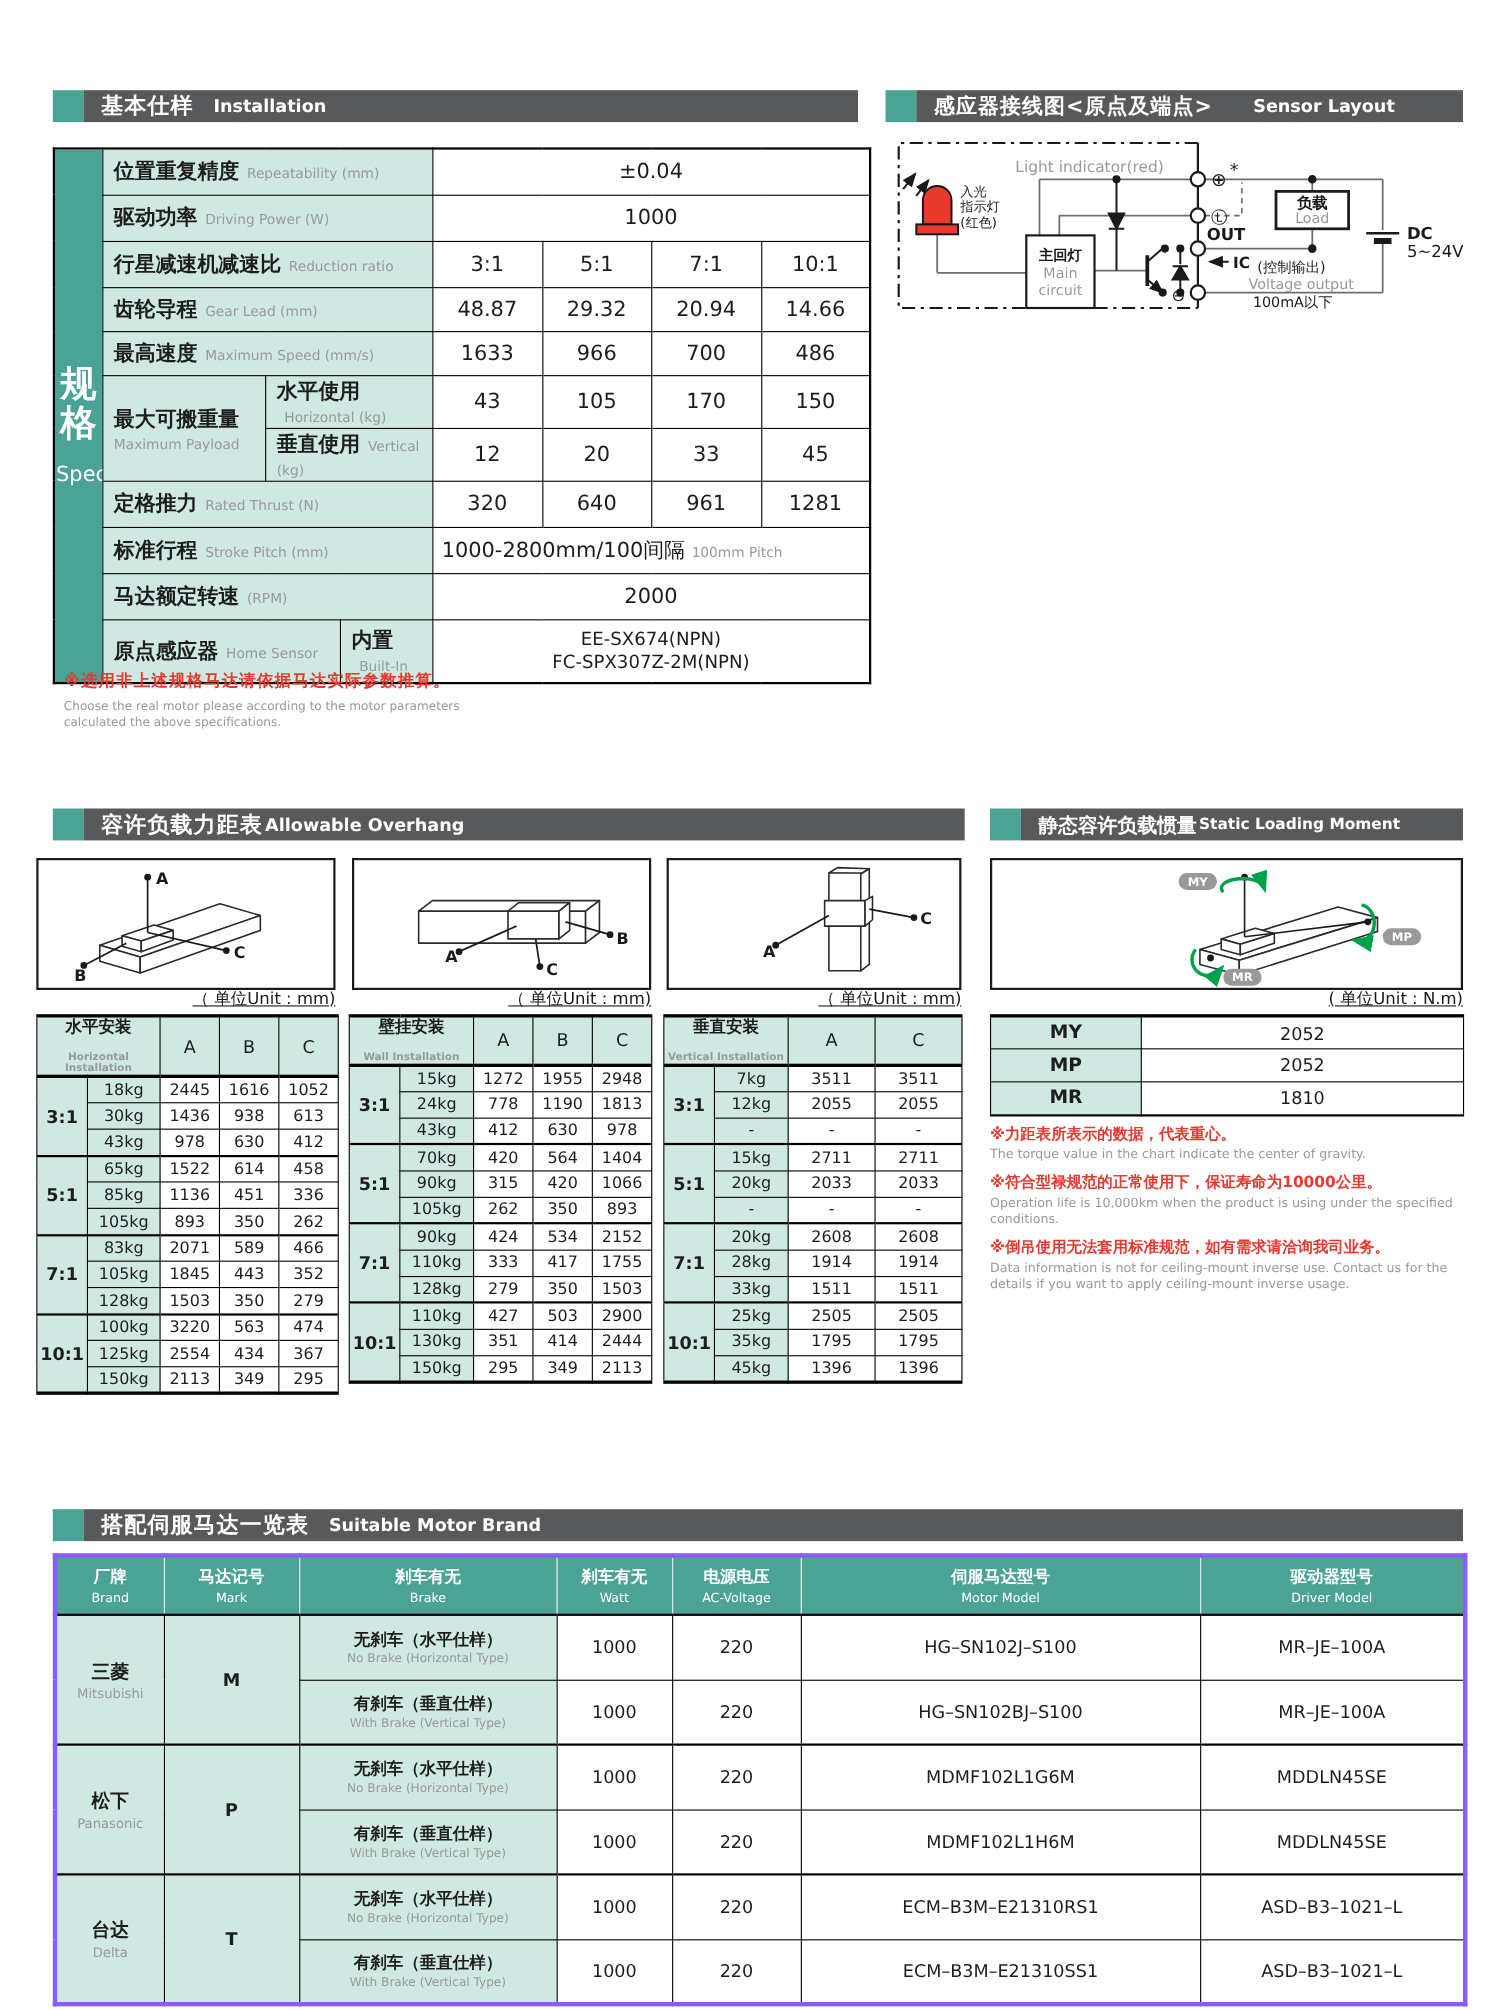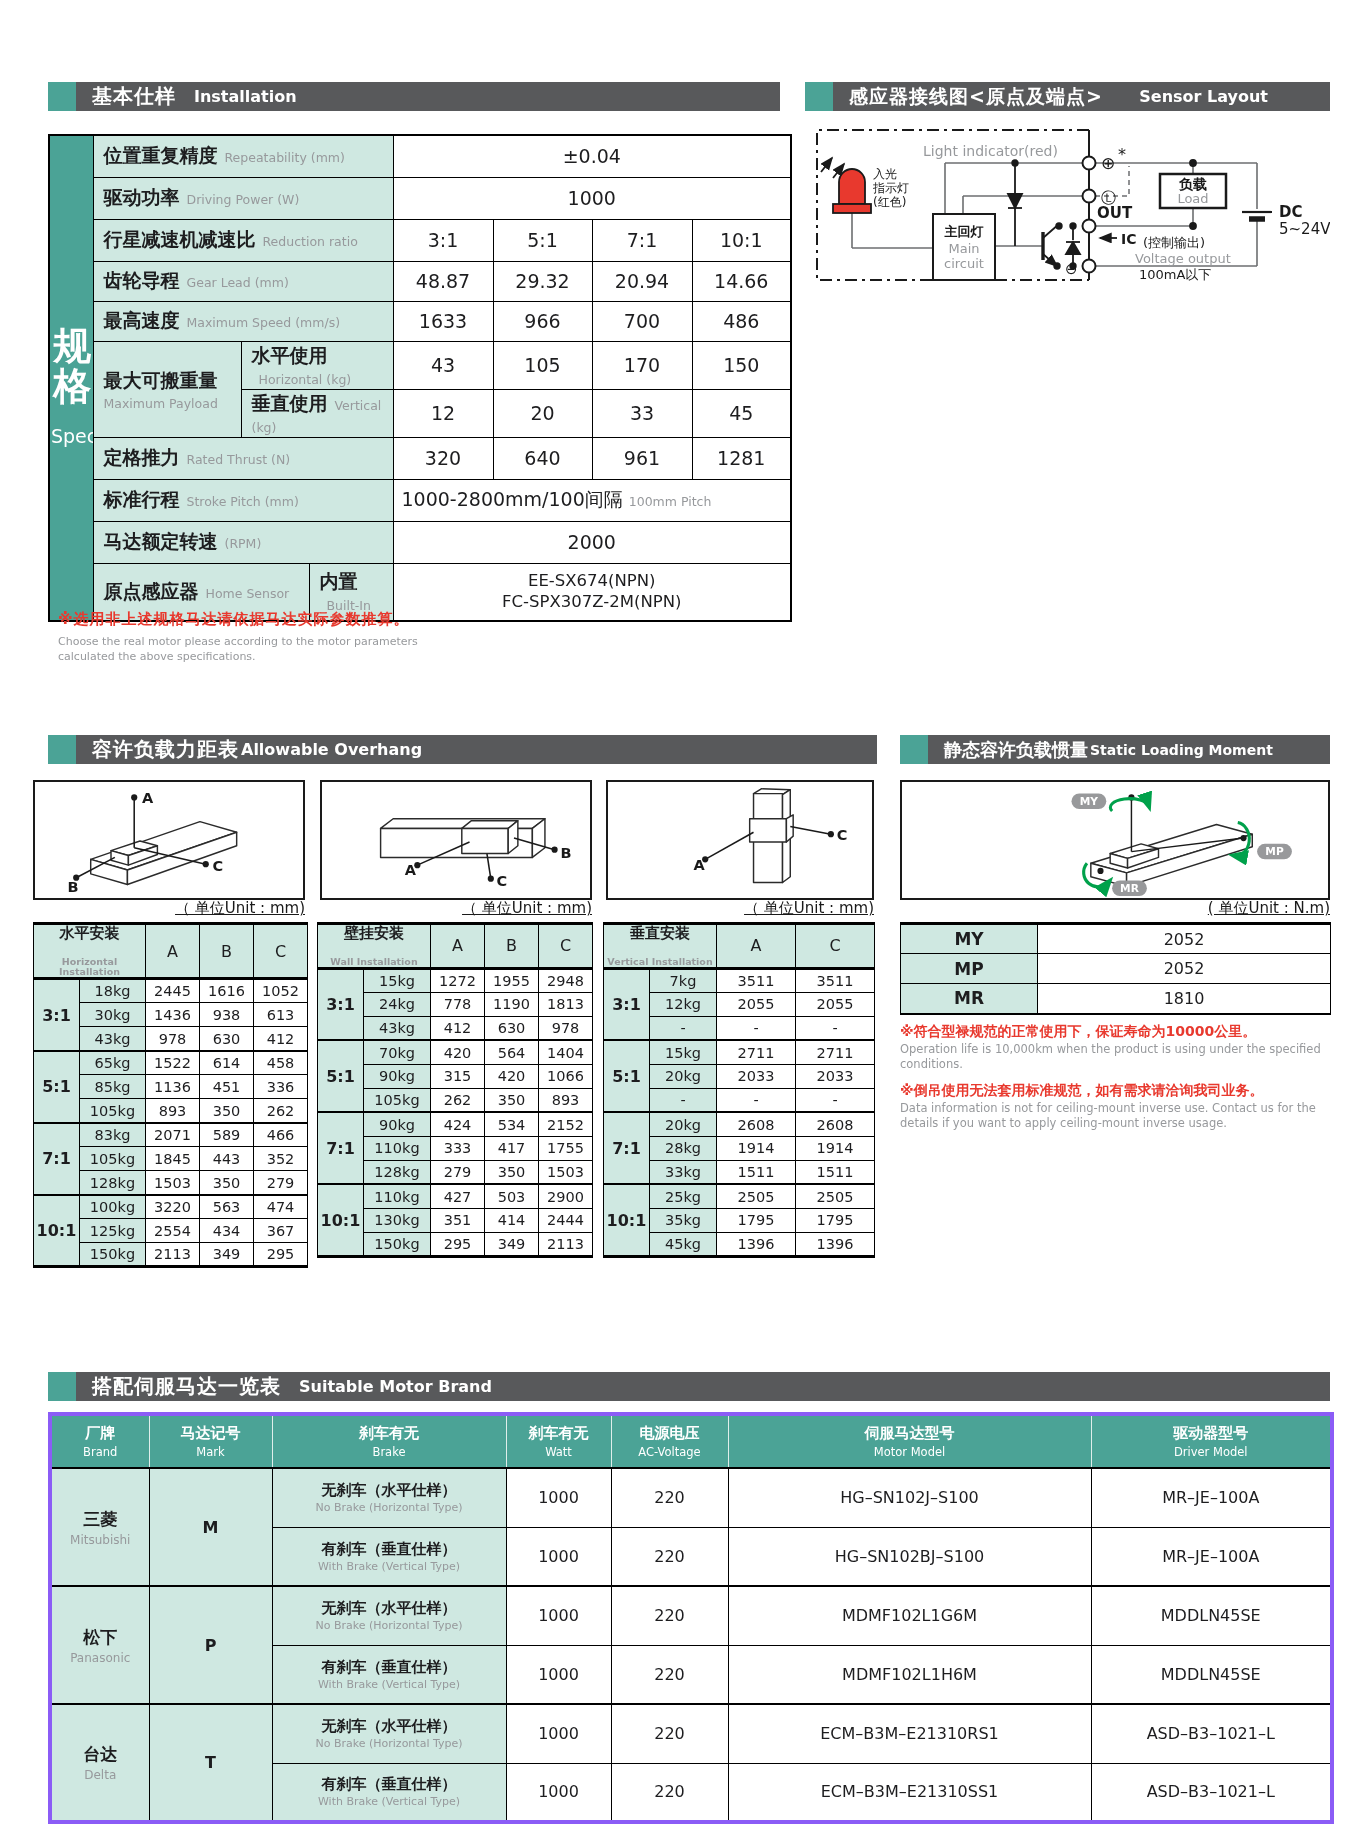--- a/index.html
+++ b/index.html
@@ -21,21 +21,21 @@
   .sec.tight .t-en{margin-left:2px;}
   .sec.small .t-zh{font-size:18px;letter-spacing:0;}
   .sec.small .t-en{font-size:14px;margin-left:2px;}
 
   
   table{border-collapse:collapse;table-layout:fixed;}
   .spec{position:absolute;left:48px;top:134px;width:742px;border:2px solid #000;}
   .spec td{border:1px solid #000;overflow:hidden;}
   .spec tr.h42 td{height:42px;} .spec tr.h40 td{height:40px;} .spec tr.h58 td{height:58px;}
   .spec .band{background:var(--teal);color:#fff;text-align:center;vertical-align:middle;}
-  .bandz{font-size:38px;font-weight:bold;line-height:1.05;word-break:break-all;width:36px;margin:18px auto;}
+  .bandz{font-size:33px;font-weight:bold;line-height:1.05;word-break:break-all;width:36px;margin:18px auto;}
   .bande{font-size:19px;margin-top:6px;}
   .spec .lab{background:var(--mint);padding-left:10px;text-align:left;vertical-align:middle;}
   .lz{font-size:19px;font-weight:bold;}
   .le{font-size:12.5px;color:var(--gray);margin-left:7px;margin-top:32px;}
   .le2{font-size:12.5px;color:var(--gray);margin-top:2px;}
   .spec .val{text-align:center;font-size:19px;vertical-align:middle;background:#fff;}
   .spec .val.two div{font-size:16.5px;line-height:1.25;}
   .spec .val.stroke{text-align:left;padding-left:8px;}
   .strokes{font-size:12.5px;color:var(--gray);margin-left:6px;}
 
@@ -739,20 +739,24 @@
         </tr>
     <tr>
           <td class="sl">MR</td>
           <td class="sv">1810</td>
         </tr>
   </tbody>
     </table>
 
   <div class="static-notes">
     <div class="note">
+      <div class="nz">※力距表所表示的数据，代表重心。</div>
+      <div class="ne">The torque value in the chart indicate the center of gravity.</div>
+    </div>
+    <div class="note">
       <div class="nz">※符合型禄规范的正常使用下，保证寿命为10000公里。</div>
       <div class="ne">Operation life is 10,000km when the product is using under the specified conditions.</div>
     </div>
     <div class="note">
       <div class="nz">※倒吊使用无法套用标准规范，如有需求请洽询我司业务。</div>
       <div class="ne">Data information is not for ceiling-mount inverse use. Contact us for the details if you want to apply ceiling-mount inverse usage.</div>
     </div>
   </div>
 
   <div class="sec" style="left:48px;top:1372px;width:1282px;">

